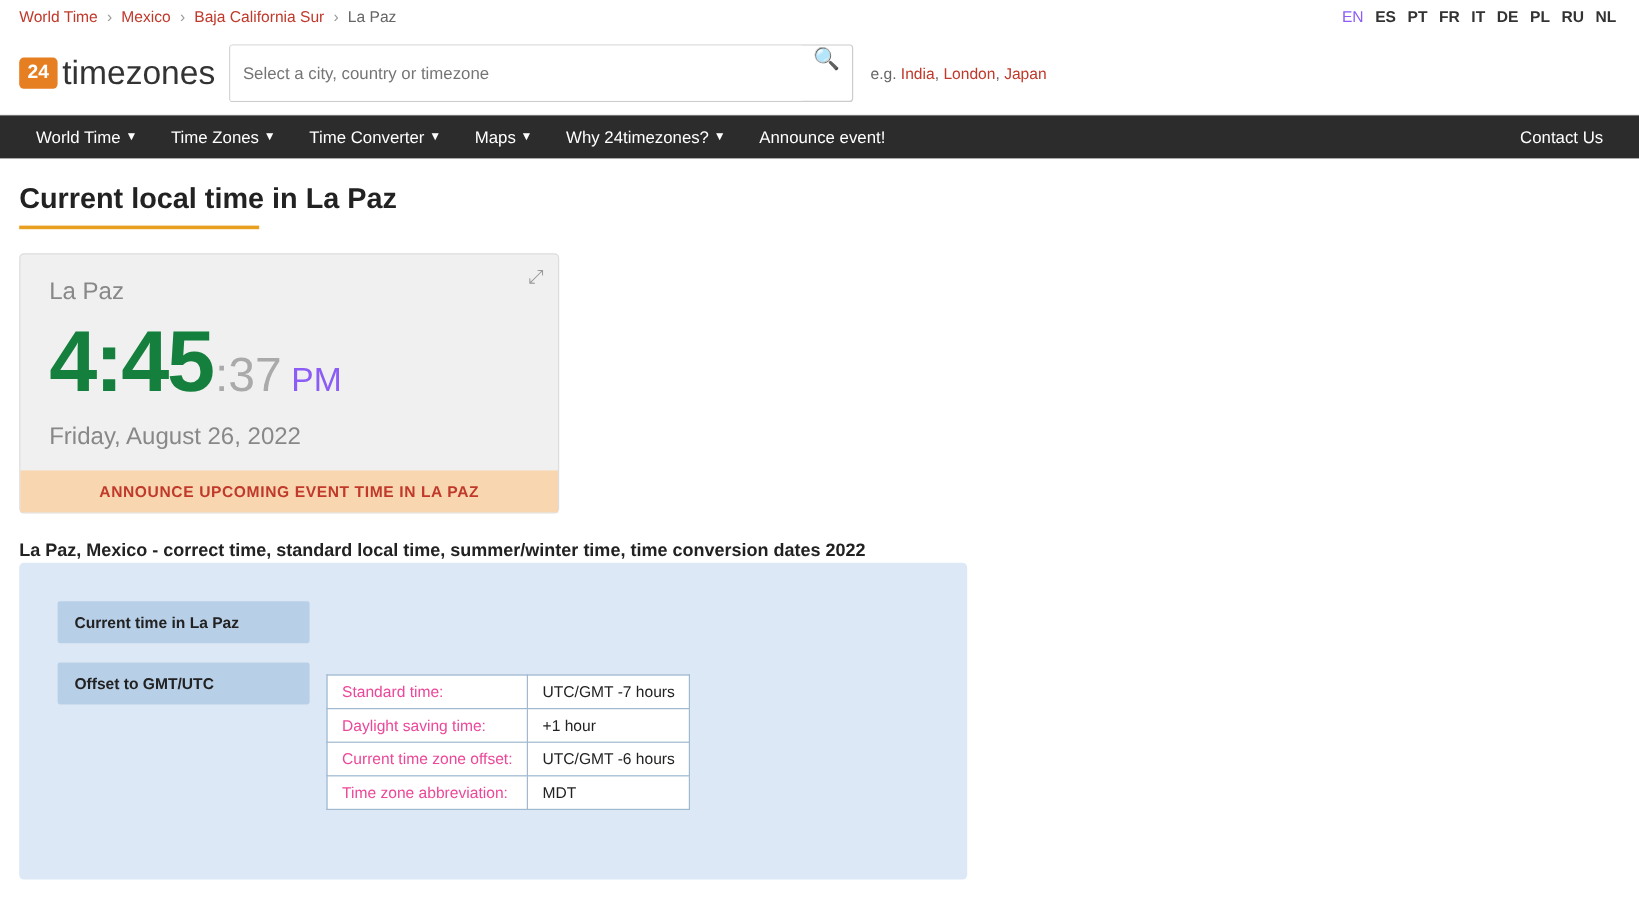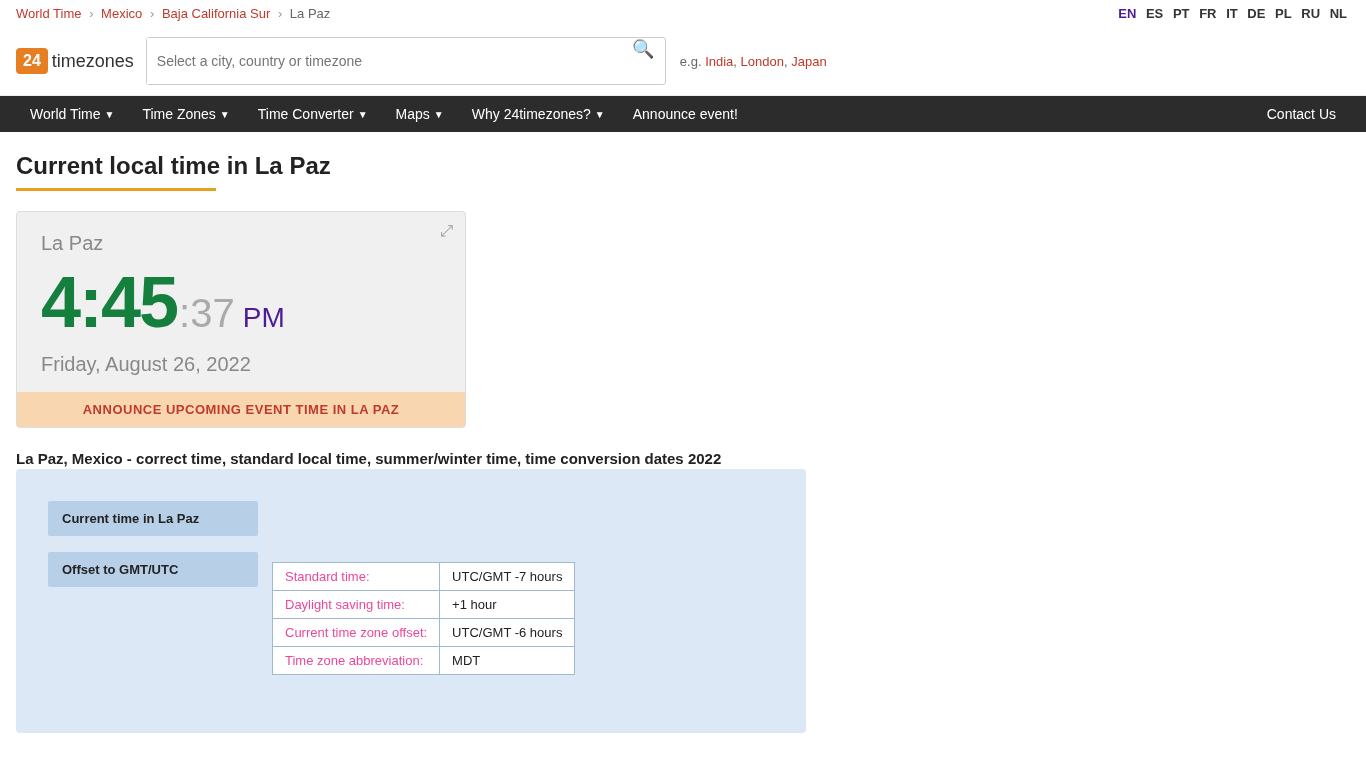--- a/index.html
+++ b/index.html
@@ -16,21 +16,21 @@
     .breadcrumb .current { color: #666; }
 
     
     .lang-bar {
       position: absolute;
       top: 6px;
       right: 16px;
       font-size: 13px;
     }
     .lang-bar a { color: #333; text-decoration: none; margin: 0 3px; font-weight: bold; }
-    .lang-bar .active { color: #4c1d95; font-weight: bold; }
+    .lang-bar .active { color: #8b5cf6; font-weight: normal; }
 
     
     .site-header {
       display: flex;
       align-items: center;
       padding: 10px 16px;
       border-bottom: 1px solid #eee;
       position: relative;
     }
     .logo {
@@ -42,21 +42,21 @@
     .logo-badge {
       background: #e67e22;
       color: #fff;
       font-weight: bold;
       font-size: 16px;
       padding: 4px 7px;
       border-radius: 4px;
       margin-right: 4px;
     }
     .logo-text {
-      font-size: 18px;
+      font-size: 28px;
       color: #333;
       font-weight: 300;
     }
     .search-container {
       flex: 1;
       display: flex;
       align-items: flex-start;
       border: 1px solid #ccc;
       border-radius: 3px;
       max-width: 520px;
@@ -168,21 +168,21 @@
       color: #15803d;
       letter-spacing: -2px;
     }
     .clock-seconds {
       font-size: 40px;
       color: #aaa;
       margin-left: 2px;
     }
     .clock-ampm {
       font-size: 28px;
-      color: #4c1d95;
+      color: #8b5cf6;
       margin-left: 8px;
     }
     .clock-date {
       font-size: 20px;
       color: #888;
       margin-bottom: 16px;
     }
     .announce-btn {
       display: block;
       background: #f8d7b0;

